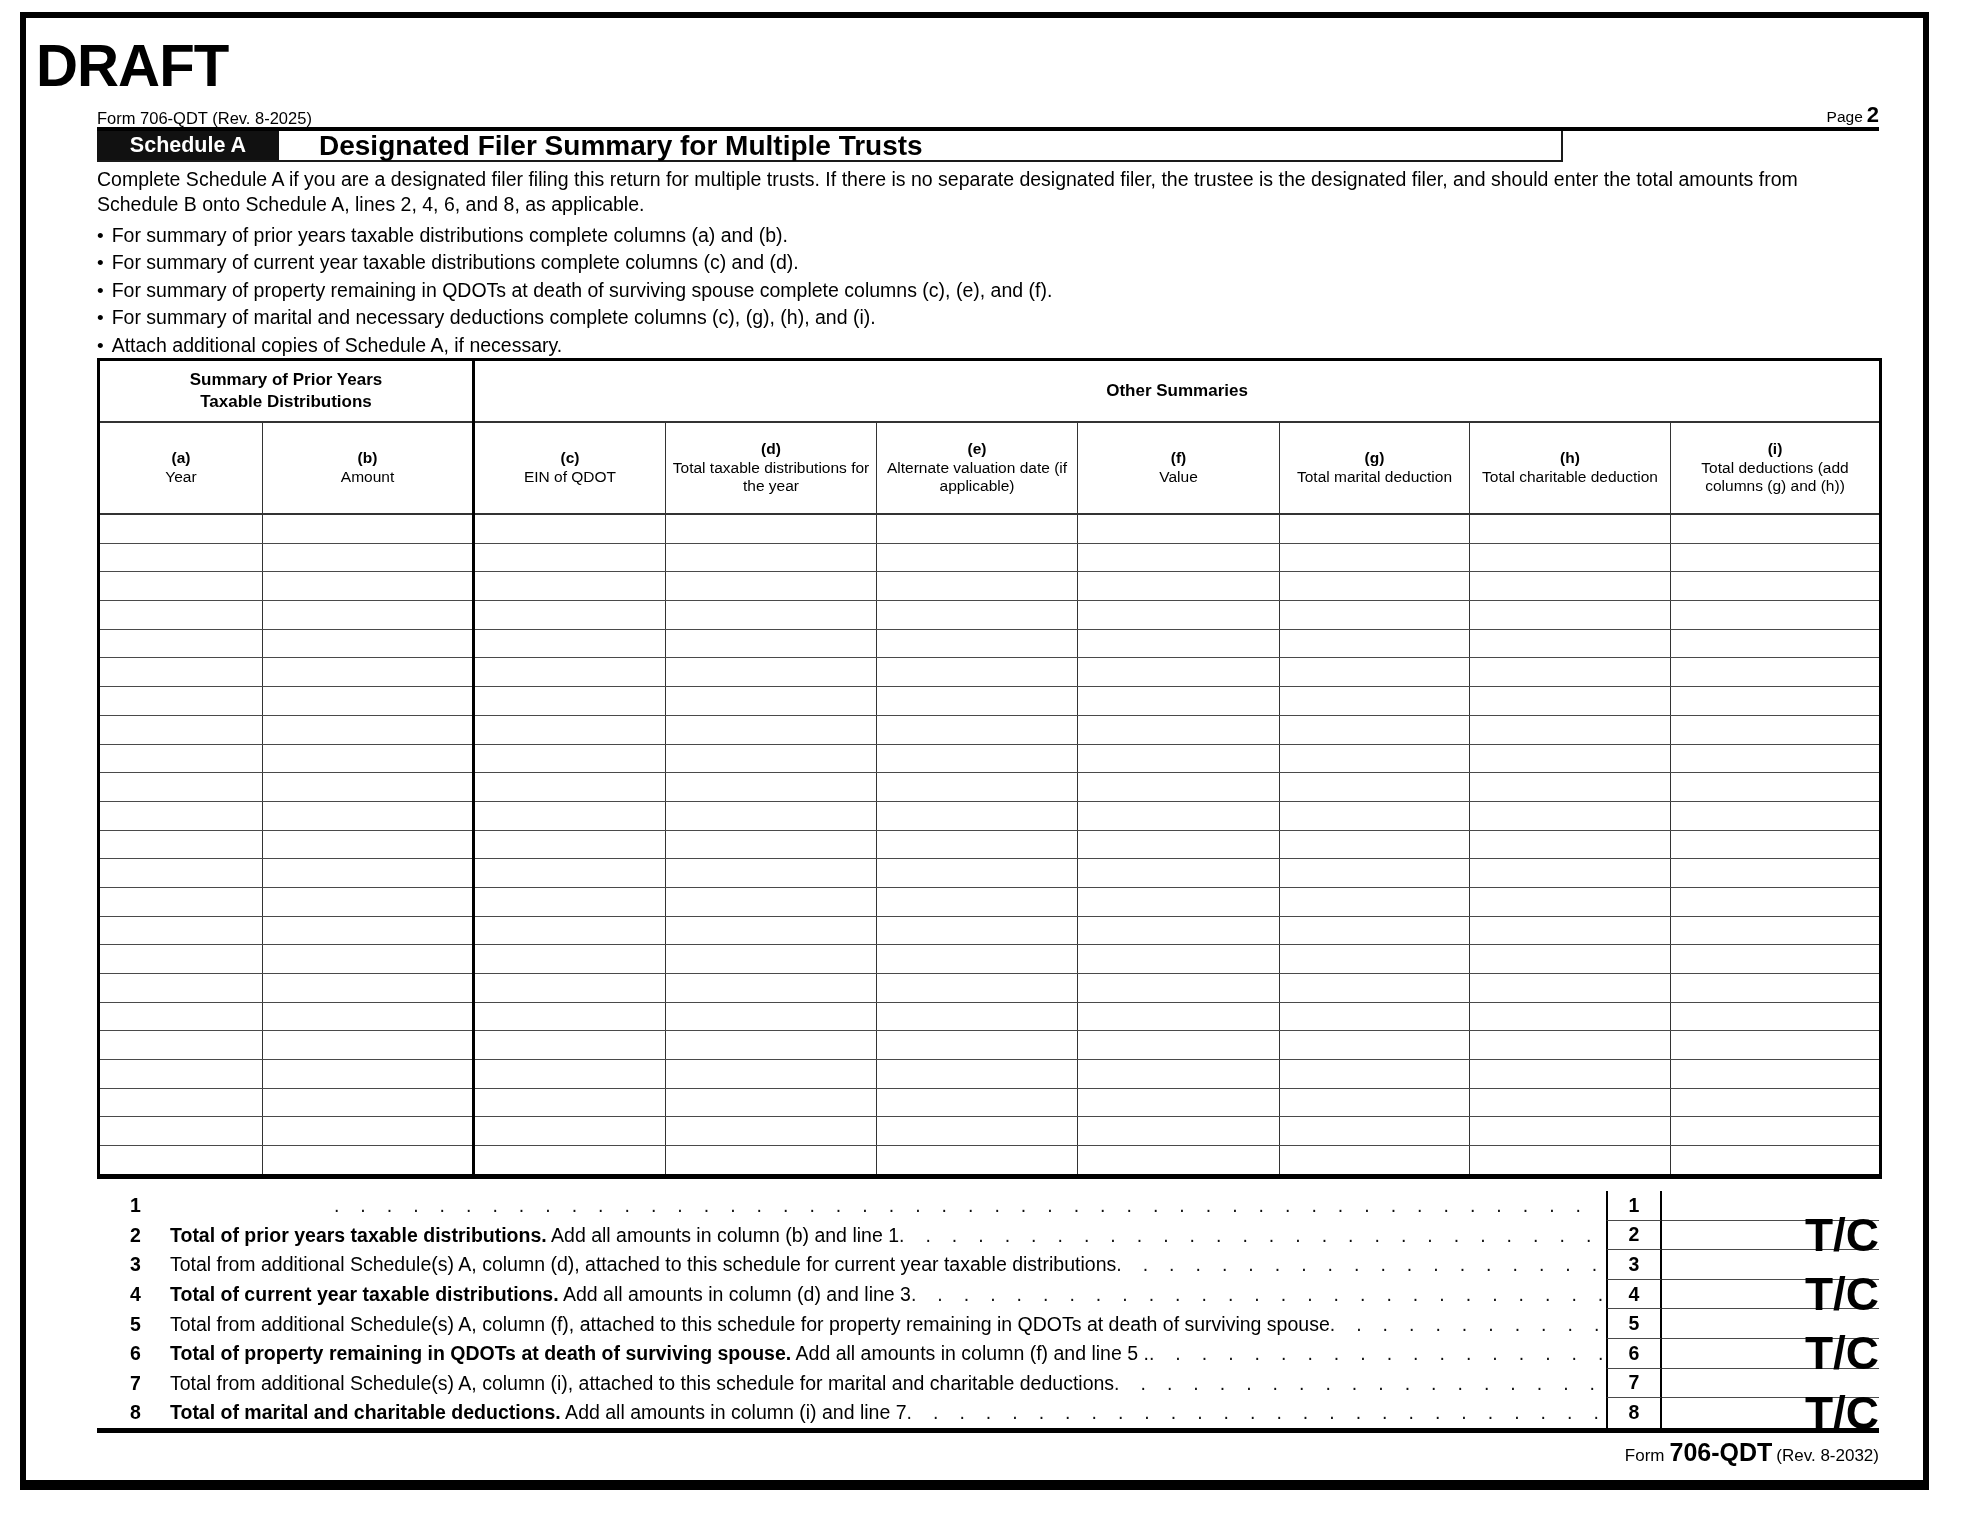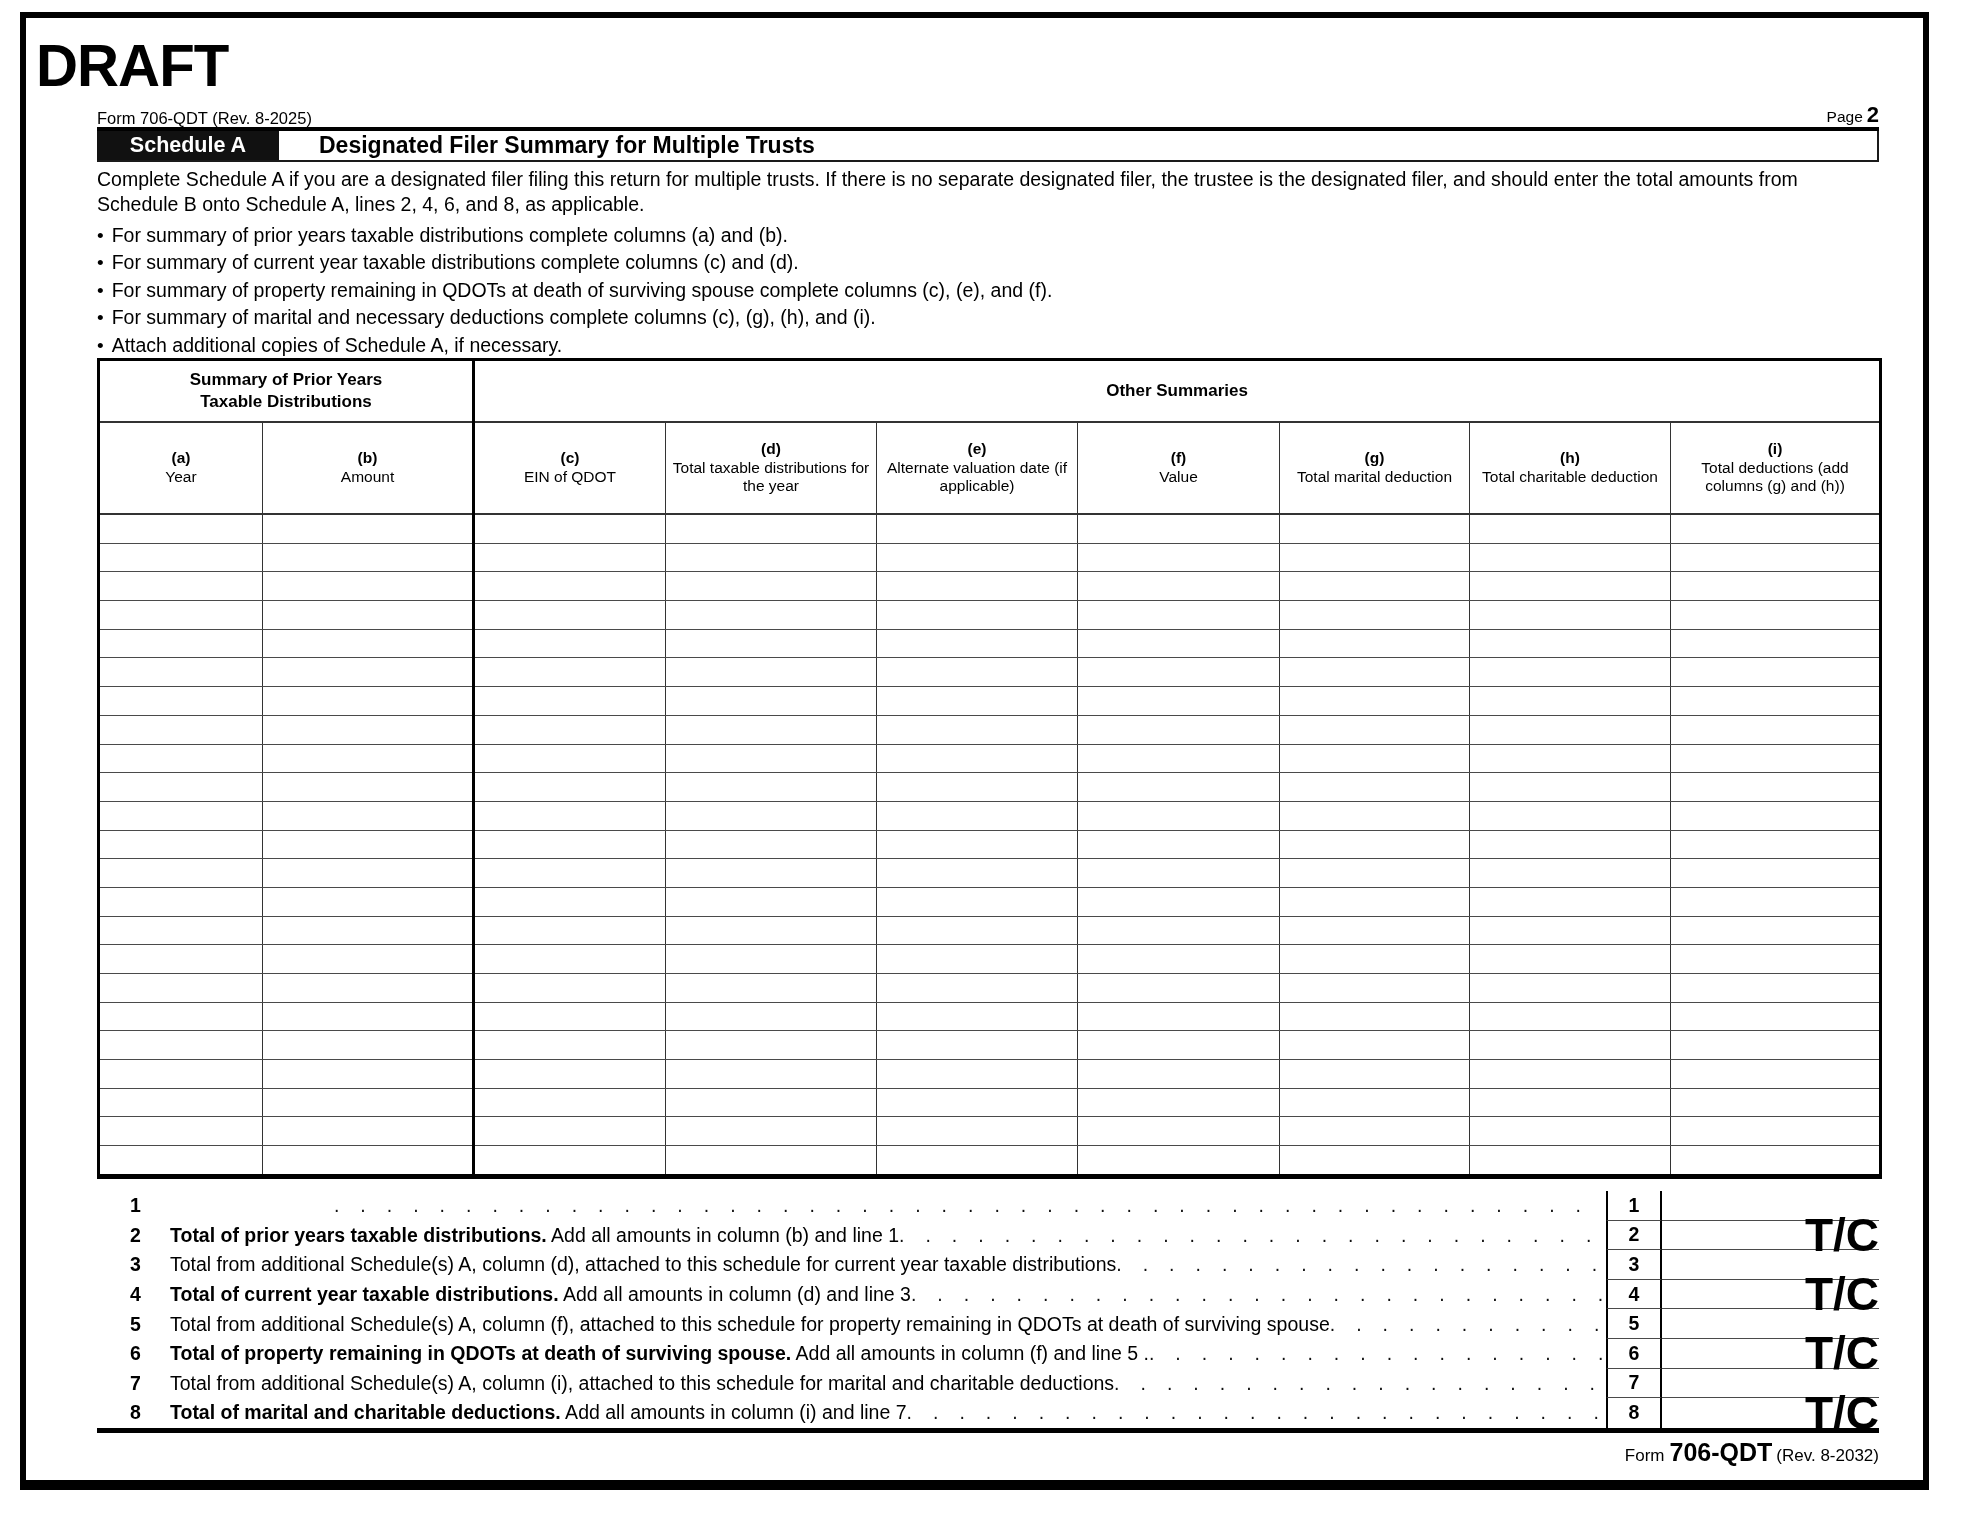--- a/index.html
+++ b/index.html
@@ -7,25 +7,25 @@
         font-family:"Liberation Sans",sans-serif;overflow:hidden;}
   .borderframe{position:absolute;left:20px;top:12px;width:1909px;height:1478px;
         border:6px solid #000;border-bottom-width:10px;box-sizing:border-box;pointer-events:none;}
   .draft{position:absolute;left:36px;top:36px;font-size:60px;font-weight:bold;
         letter-spacing:-1px;line-height:1;transform:scaleX(0.97);transform-origin:left top;}
   .topline{position:absolute;left:97px;top:102px;width:1782px;display:flex;
         justify-content:space-between;align-items:flex-end;font-size:16.5px;}
   .pagenum{font-size:15.5px;}
   .pagenum b{font-size:22px;margin-left:4px;}
   .rule{position:absolute;left:97px;top:127px;width:1782px;height:4px;background:#000;}
-  .schedbar{position:absolute;left:97px;top:131px;width:1782px;height:31px;box-sizing:border-box;
+  .schedbar{position:absolute;left:97px;top:131px;width:1466px;height:31px;box-sizing:border-box;
         border-bottom:2px solid #1a1a1a;border-right:2px solid #1a1a1a;display:flex;align-items:stretch;}
   .schedtab{width:182px;background:#111;color:#fff;font-weight:bold;font-size:21.5px;
         display:flex;align-items:center;justify-content:center;}
-  .schedtitle{font-weight:bold;font-size:23px;display:flex;align-items:center;margin-left:40px;}
+  .schedtitle{font-weight:bold;font-size:28px;display:flex;align-items:center;margin-left:40px;}
   .intro{position:absolute;left:97px;top:167px;width:1786px;font-size:19.5px;line-height:24.5px;margin:0;}
   .bullets{position:absolute;left:97px;top:222px;width:1786px;font-size:19.5px;line-height:27.4px;
         list-style:none;margin:0;padding:0;}
   .bullets li::before{content:"\2022";font-size:19px;margin-right:8px;}
   table.main{position:absolute;left:97px;top:358px;width:1782px;border-collapse:collapse;
         table-layout:fixed;border:3px solid #000;border-bottom:5px solid #000;}
   .grouphead th{font-size:17px;font-weight:bold;text-align:center;vertical-align:middle;
         height:60px;border-bottom:2px solid #333;white-space:pre-line;line-height:1.3;padding:0;}
   th.thickleft, td.thickleft{border-left:3px solid #000 !important;}
   .colheadrow th{font-weight:normal;font-size:15.5px;text-align:center;vertical-align:middle;

